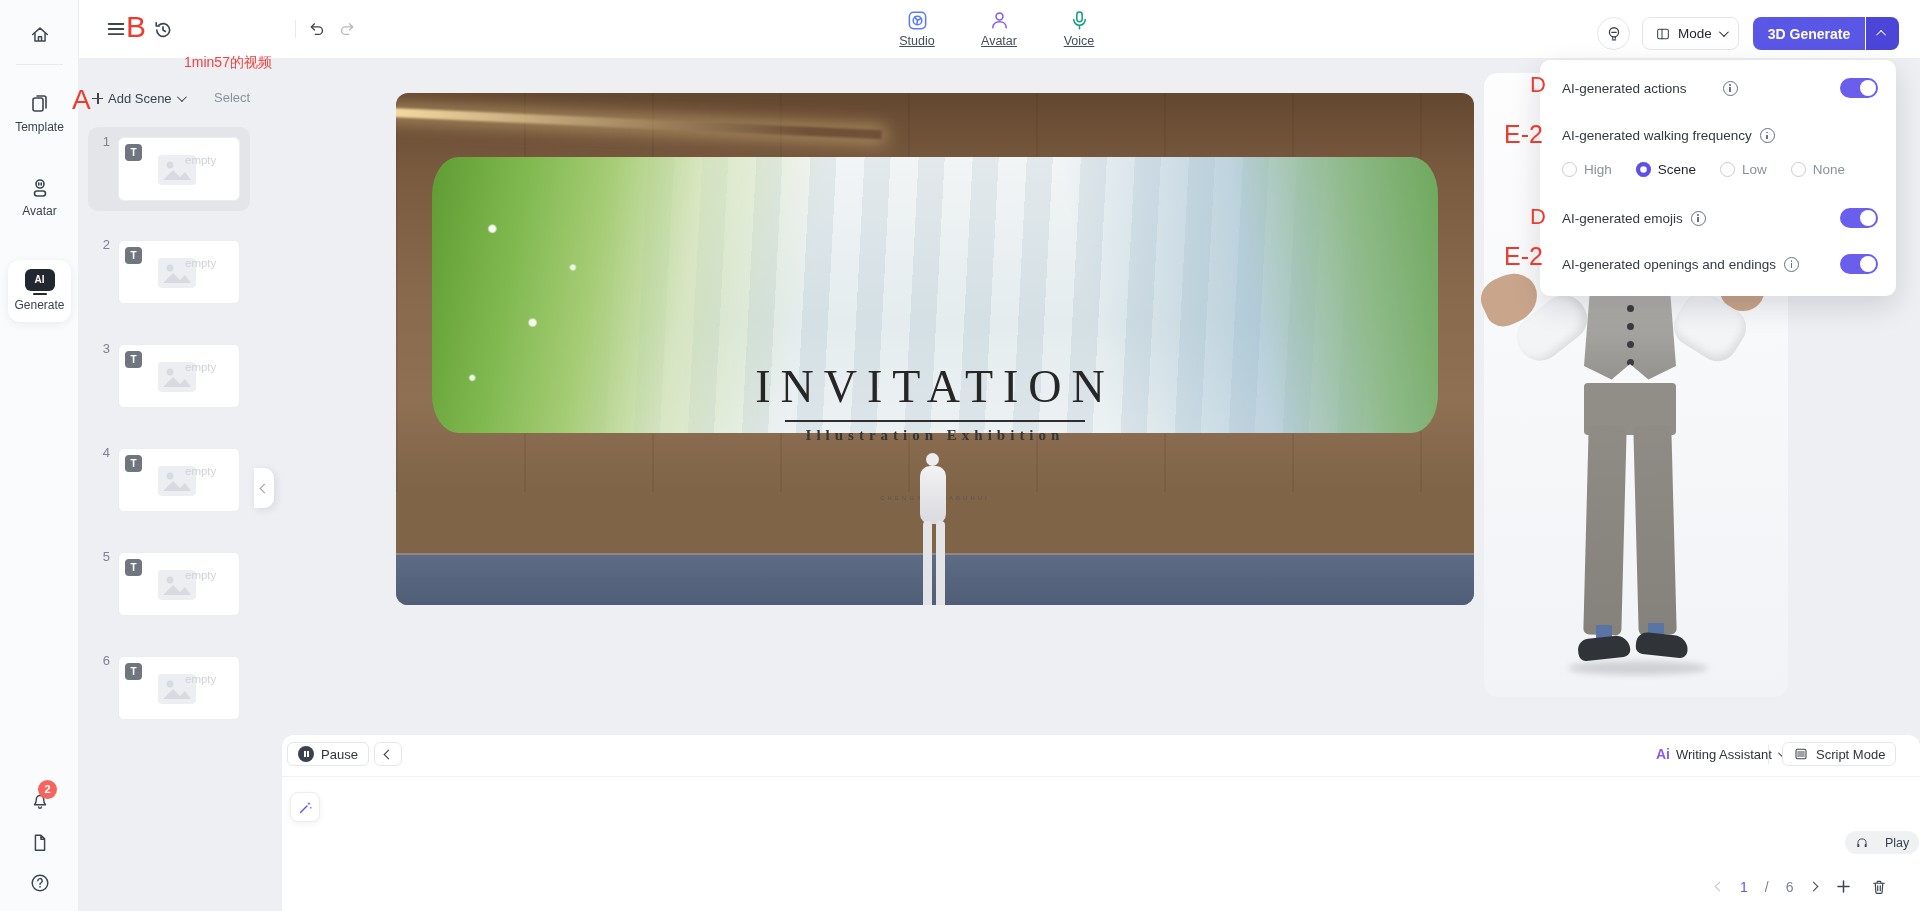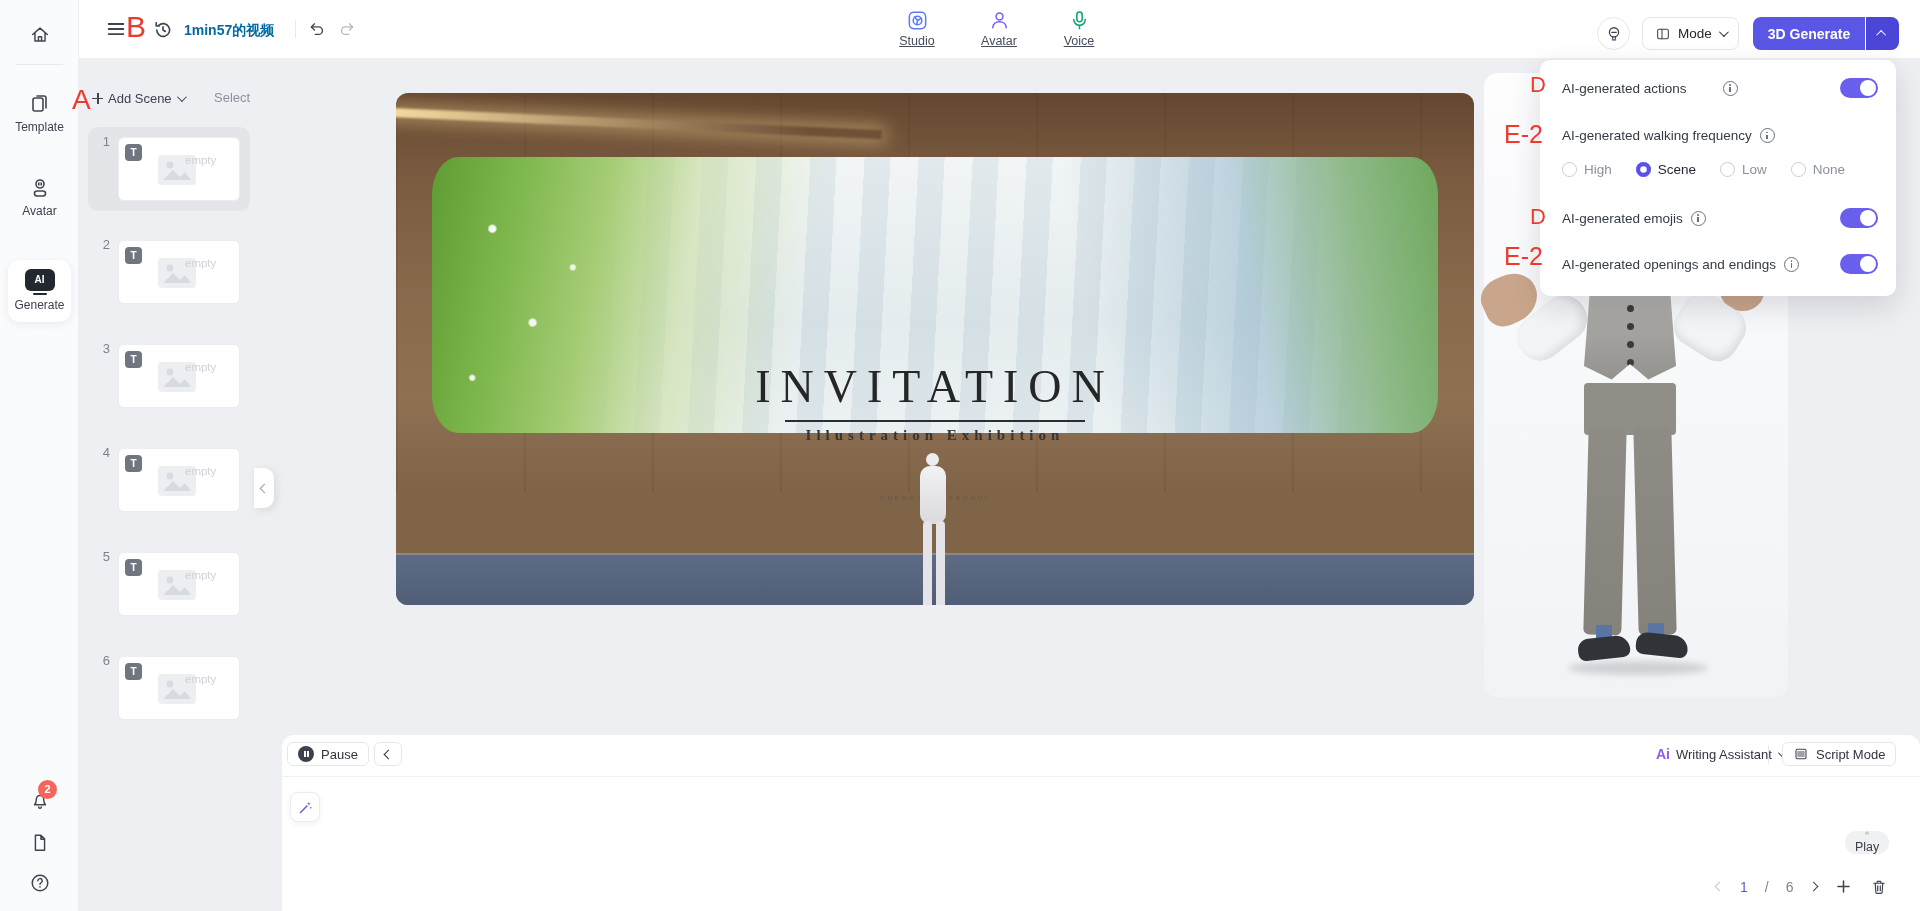--- a/index.html
+++ b/index.html
@@ -21,21 +21,21 @@
   .gen-card{position:absolute;left:8px;top:260px;width:63px;height:62px;background:#fff;border-radius:12px;
             box-shadow:0 2px 8px rgba(30,35,50,.08);text-align:center;}
   .ai-badge{margin:9px auto 0;width:30px;height:22px;background:#23272f;border-radius:6px;color:#fff;
             font-size:10px;font-weight:bold;line-height:22px;}
   .ai-badge-line{margin:2px auto 0;width:14px;height:2px;background:#23272f;border-radius:1px;}
   .notif-badge{position:absolute;left:38px;top:-10px;width:19px;height:19px;background:#f5655d;border-radius:50%;
                color:#fff;font-size:11px;font-weight:bold;line-height:19px;text-align:center;}
 
   
   .topbar{left:79px;top:0;width:1841px;height:58px;background:#fff;}
-  .doc-title{font-size:14px;font-weight:bold;color:#0369a1;}
+  .doc-title{font-size:14px;font-weight:normal;color:#ef4444;margin-top:32px;}
   .vdiv{width:1px;height:18px;background:#e7e9ec;}
   .tab{position:absolute;top:9px;width:64px;text-align:center;}
   .tab .lbl{font-size:12.5px;color:#474d59;margin-top:2px;text-decoration:underline;}
   .round-btn{position:absolute;top:17px;width:33px;height:33px;border:1px solid #e4e6ea;border-radius:50%;
              background:#fff;display:flex;align-items:center;justify-content:center;}
   .mode-btn{position:absolute;top:17px;left:1563px;height:33px;border:1px solid #e4e6ea;border-radius:8px;background:#fff;
             display:flex;align-items:center;gap:7px;padding:0 12px;font-size:13.5px;color:#23272f;}
   .gen-btn{position:absolute;top:17px;left:1674px;height:33px;width:112px;background:#5b57e6;border-radius:8px 0 0 8px;
            color:#fff;font-size:14px;font-weight:bold;display:flex;align-items:center;justify-content:center;}
   .gen-chev{position:absolute;top:17px;left:1787px;height:33px;width:33px;background:#4b46d8;border-radius:0 8px 8px 0;
@@ -150,21 +150,21 @@
   .pause-ic::before,.pause-ic::after{content:"";position:absolute;top:5px;width:2px;height:6px;background:#fff;}
   .pause-ic::before{left:5.5px;} .pause-ic::after{left:9px;}
   .toolbar-div{left:282px;top:776px;width:1638px;height:1px;background:#f0f1f4;}
   .wa{position:absolute;left:1656px;top:742px;height:24px;display:flex;align-items:center;gap:6px;
       font-size:13px;color:#2f343d;}
   .ai-grad{font-weight:bold;font-size:14px;color:#8a5cf0;}
   .wand-card{left:290px;top:792px;width:30px;height:30px;background:#fff;border:1px solid #ecedf1;border-radius:8px;
              box-shadow:0 2px 6px rgba(30,35,50,.06);display:flex;align-items:center;justify-content:center;}
   .script-text{left:330px;top:799px;width:1566px;font-size:14px;line-height:19px;color:#333a45;white-space:nowrap;}
   .play-pill{left:1845px;top:831px;height:23px;border-radius:12px;background:#f0f1f3;display:flex;align-items:center;
-             gap:5px;padding:0 10px;font-size:12.5px;color:#3a404b;flex-direction:column;}
+             gap:16px;padding:0 10px;font-size:12.5px;color:#3a404b;}
   .pager{left:1716px;top:877px;display:flex;align-items:center;gap:17px;color:#3f4652;}
   .pager .num{font-size:14px;}
 
   
   .ann{position:absolute;color:#ee392e;z-index:90;font-family:"Liberation Sans",sans-serif;}
 </style>
 </head>
 <body>
 
 <div class="stage">

